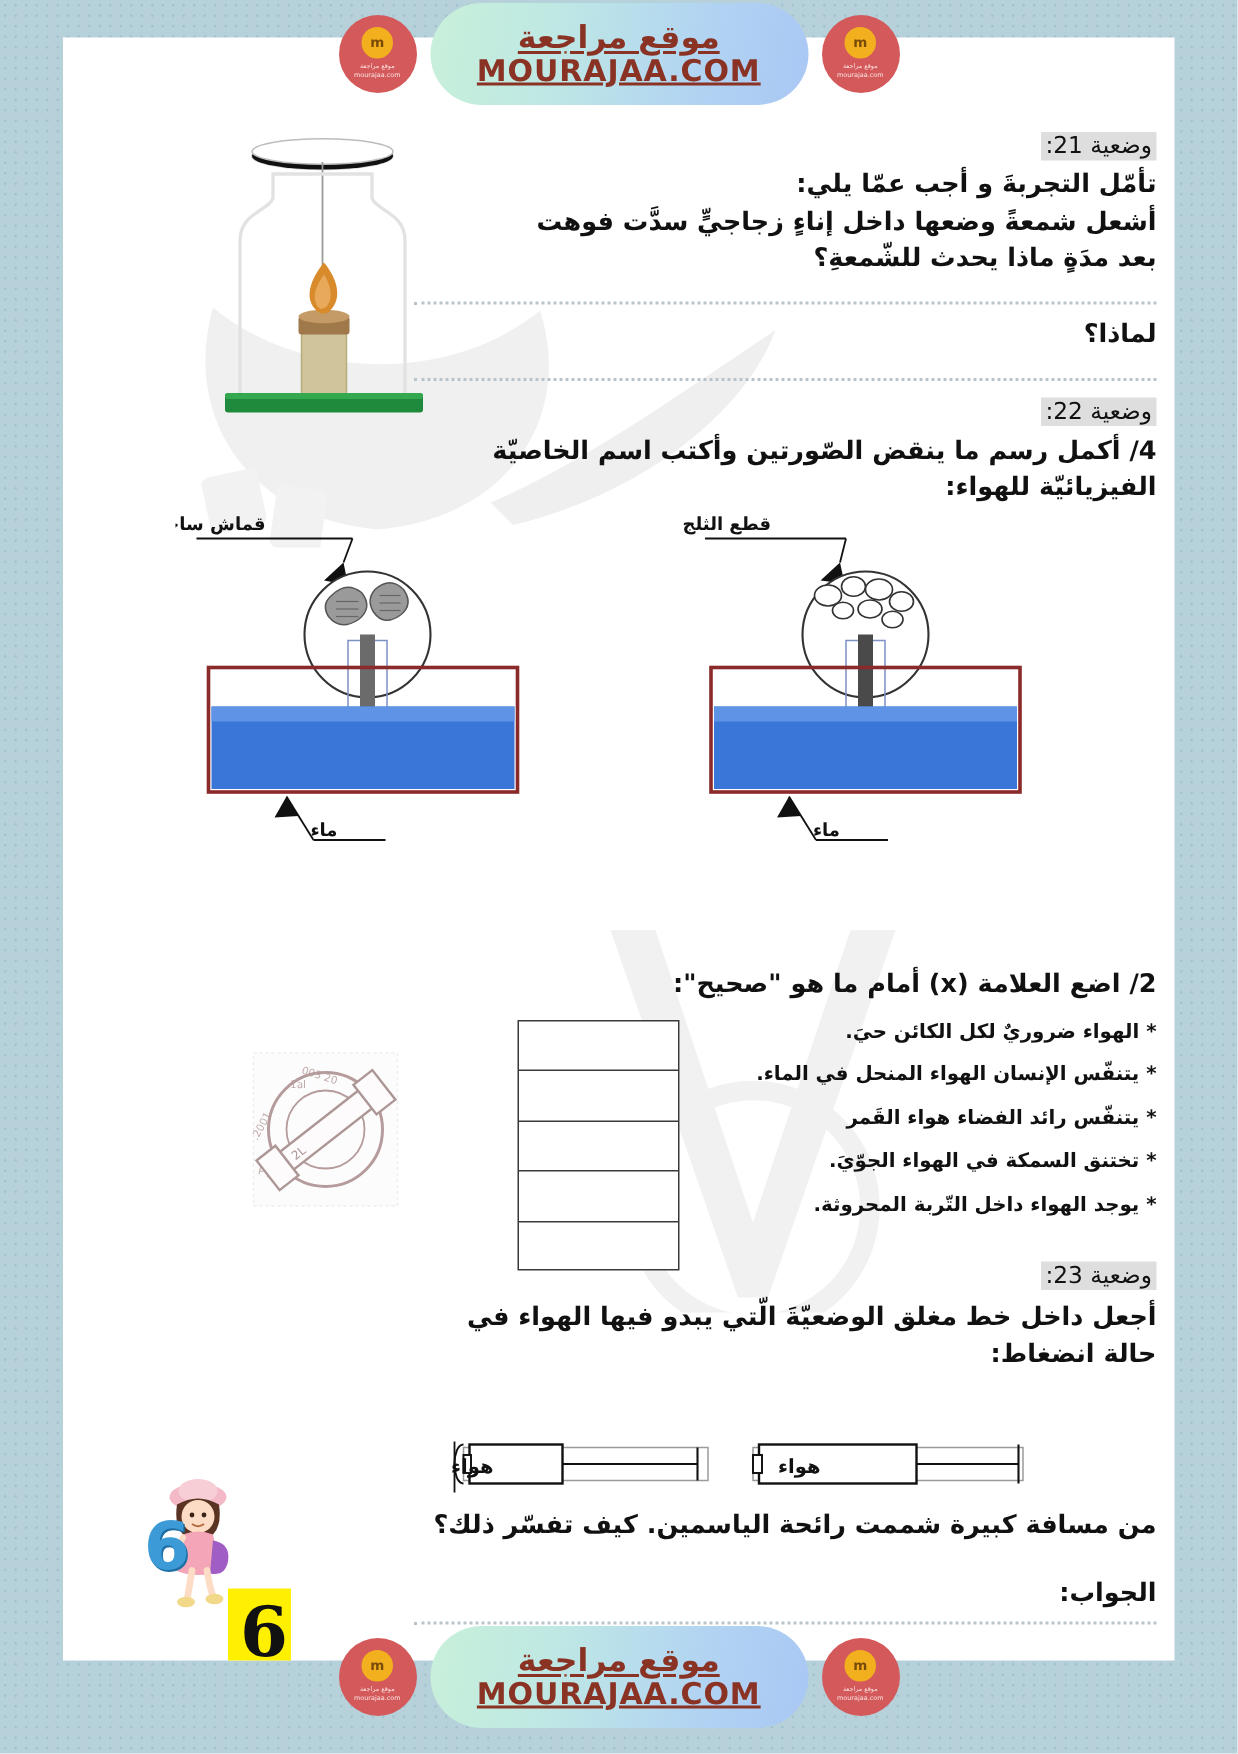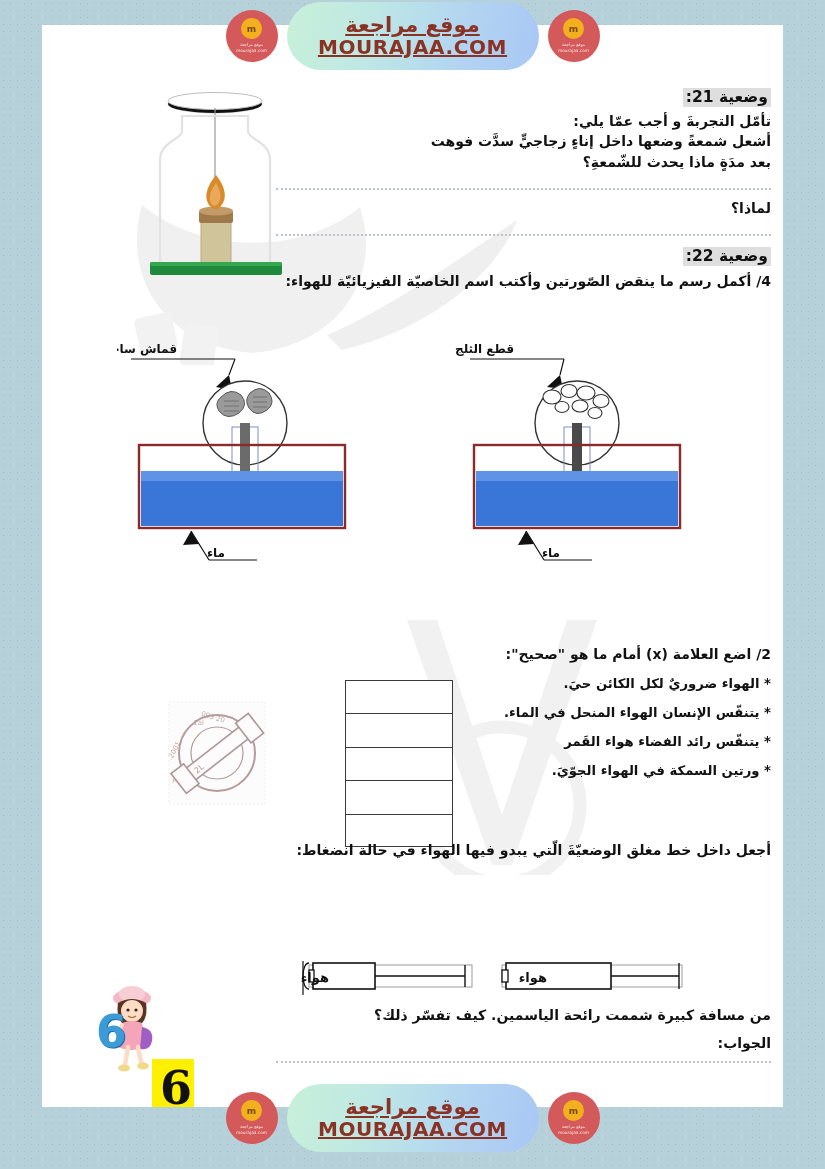--- a/index.html
+++ b/index.html
@@ -70,23 +70,23 @@
   
   .ar {
     direction: rtl; text-align: right;
     font-family: "DejaVu Sans", "Liberation Sans", sans-serif;
     color: #111; font-weight: bold;
   }
   .sit-head {
     display: inline-block;
     background: #dedede;
     padding: 0 3px 1px 3px;
-    font-size: 15.5px; font-weight: bold; color: #111;
-  }
-  .q-line { font-size: 14px; line-height: 1.45; }
+    font-size: 15.5px; font-weight: normal; color: #111;
+  }
+  .q-line { font-size: 17px; line-height: 1.45; }
   .q-line-sm { font-size: 13.2px; line-height: 1.5; }
 
   .dots {
     border-bottom: 2px dotted #b9c4ca;
     height: 1px;
   }
 
   
   #right-col {
     position: absolute; right: 12px; top: 62px; width: 495px;
@@ -265,21 +265,22 @@
     <line x1="92" y1="225" x2="74" y2="196" stroke="#111" stroke-width="1.2"></line>
     <path d="M74 196 L66 210 L82 209 Z" fill="#111"></path>
     <text x="108" y="222" font-size="12" font-family="DejaVu Sans, sans-serif" font-weight="bold" fill="#111" direction="rtl">ماء</text>
   </svg>
 
   <div class="ar" style="position:absolute; right:12px; top:595px; width:495px;margin-top:24px;">
     <div class="q-line" style="margin-bottom:10px;">2/ اضع العلامة (x) أمام ما هو "صحيح":</div>
     <div class="q-line-sm" style="margin-bottom:9px;text-align:right;">* الهواء ضروريٌ لكل الكائن حيَ.</div>
     <div class="q-line-sm" style="margin-bottom:9px;">* يتنفّس الإنسان الهواء المنحل في الماء.</div>
     <div class="q-line-sm" style="margin-bottom:9px;">* يتنفّس رائد الفضاء هواء القَمر</div>
-    <div class="q-line-sm" style="margin-bottom:9px;">* ورتين السمكة في الهواء الجوّيَ.</div>
+    <div class="q-line-sm" style="margin-bottom:9px;">* تختنق السمكة في الهواء الجوّيَ.</div>
+    <div class="q-line-sm">* يوجد الهواء داخل التّربة المحروثة.</div>
   </div>
 
   <div id="answer-table">
     <div class="cell"></div>
     <div class="cell"></div>
     <div class="cell"></div>
     <div class="cell"></div>
     <div class="cell"></div>
   </div>
 
@@ -295,20 +296,23 @@
     </g>
     <g transform="rotate(-38 49 52)">
       <rect x="6" y="45" width="86" height="15" fill="#fdf9f9" stroke="#6b4242" stroke-width="1.6"></rect>
       <rect x="0" y="40" width="16" height="25" fill="#fdf9f9" stroke="#6b4242" stroke-width="1.6"></rect>
       <rect x="82" y="40" width="16" height="25" fill="#fdf9f9" stroke="#6b4242" stroke-width="1.6"></rect>
       <text x="30" y="56" font-size="8" fill="#6b4242" font-family="DejaVu Sans, sans-serif">2L</text>
     </g>
   </svg>
 
   <div class="ar" style="position:absolute; right:12px; top:815px; width:495px;">
+    <div style="margin-bottom:6px;">
+      <span class="sit-head">وضعية 23:</span>
+    </div>
     <div class="q-line">أجعل داخل خط مغلق الوضعيّةَ الّتي يبدو فيها الهواء في حالة انضغاط:</div>
   </div>
 
   <svg id="syringes" viewBox="0 0 392 40">
 
     <g>
       <rect x="205" y="8" width="180" height="22" fill="#fff" stroke="#9a9a9a" stroke-width="1"></rect>
       <rect x="209" y="6" width="105" height="26" fill="#fff" stroke="#111" stroke-width="1.6"></rect>
       <rect x="205" y="13" width="6" height="12" fill="#fff" stroke="#111" stroke-width="1.3"></rect>
       <line x1="314" y1="19" x2="382" y2="19" stroke="#111" stroke-width="1.4"></line>
@@ -322,21 +326,21 @@
       <rect x="12" y="13" width="5" height="12" fill="#fff" stroke="#111" stroke-width="1.3"></rect>
       <line x1="78" y1="19" x2="168" y2="19" stroke="#111" stroke-width="1.4"></line>
       <line x1="168" y1="8" x2="168" y2="30" stroke="#111" stroke-width="1.4"></line>
       <path d="M12 6 C 4 6, 4 32, 12 32" fill="none" stroke="#111" stroke-width="1.3"></path>
       <line x1="6" y1="4" x2="6" y2="38" stroke="#111" stroke-width="1.2"></line>
       <text x="32" y="25" font-size="13" font-weight="bold" fill="#111" font-family="DejaVu Sans, sans-serif" direction="rtl">هواء</text>
     </g>
   </svg>
 
   <div class="ar" style="position:absolute; right:12px; top:980px; width:495px;">
-    <div class="q-line" style="margin-bottom:8px;">من مسافة كبيرة شممت رائحة الياسمين. كيف تفسّر ذلك؟</div>
+    <div class="q-line" style="margin-bottom:20px;">من مسافة كبيرة شممت رائحة الياسمين. كيف تفسّر ذلك؟</div>
     <div class="q-line">الجواب:</div>
     <div class="dots" style="margin-top:7px;"></div>
   </div>
 
   <svg id="girl" viewBox="0 0 80 90">
 
     <ellipse cx="40" cy="13" rx="19" ry="9" fill="#f3b9c6"></ellipse>
     <ellipse cx="40" cy="9" rx="13" ry="8" fill="#f7cdd6"></ellipse>
 
     <path d="M26 18 q14 -8 28 0 q2 14 -4 20 q-10 6 -20 0 q-6 -6 -4 -20 Z" fill="#5a3322"></path>

